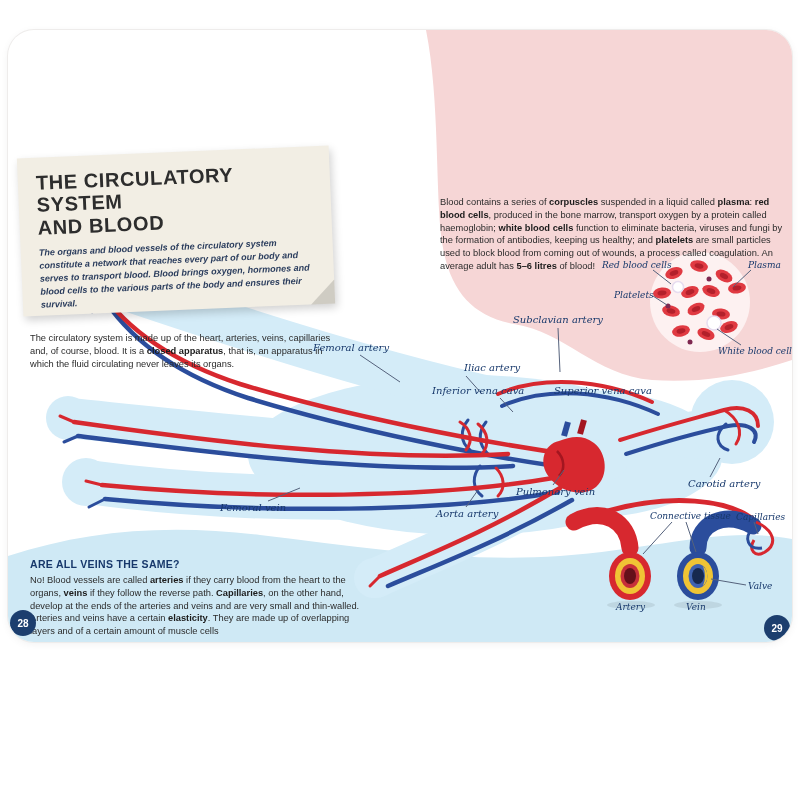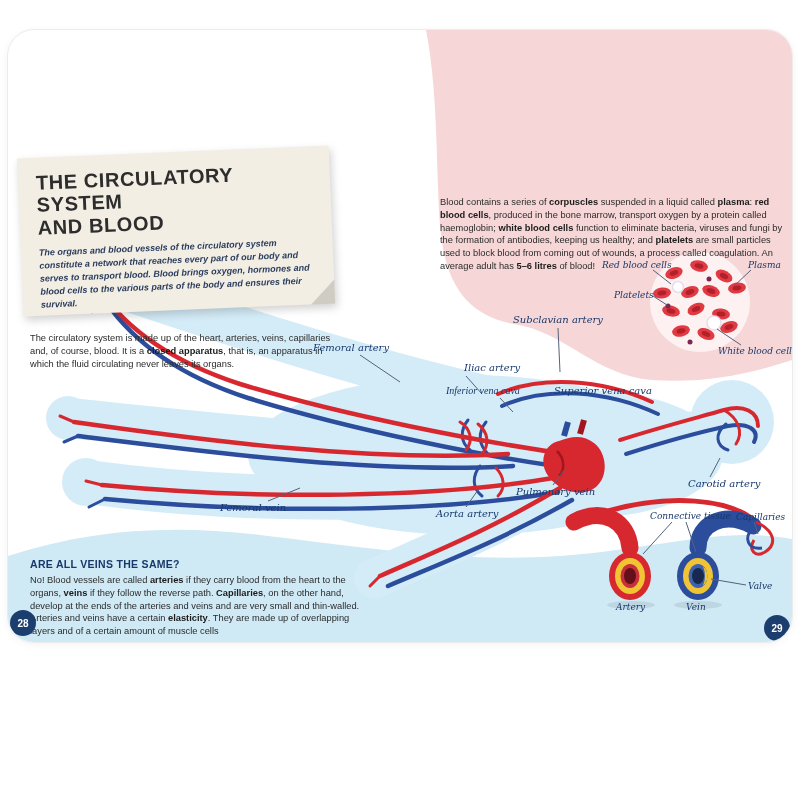--- a/index.html
+++ b/index.html
@@ -257,21 +257,21 @@
     <p class="bodytext" style="left:22px;top:302px;width:310px;"><span>The circulatory system is made up of the heart, arteries, veins, capillaries and, of course, blood. It is a </span><strong>closed apparatus</strong><span>, that is, an apparatus in which the fluid circulating never leaves its organs.</span></p>
 
     <p class="bodytext" style="left:432px;top:166px;width:348px;"><span>Blood contains a series of </span><strong>corpuscles</strong><span> suspended in a liquid called </span><strong>plasma</strong><span>: </span><strong>red blood cells</strong><span>, produced in the bone marrow, transport oxygen by a protein called haemoglobin; </span><strong>white blood cells</strong><span> function to eliminate bacteria, viruses and fungi by the formation of antibodies, keeping us healthy; and </span><strong>platelets</strong><span> are small particles used to block blood from coming out of wounds, a process called coagulation. An average adult has </span><strong>5–6 litres</strong><span> of blood!</span></p>
 
     <div class="h2" style="left:22px;top:528px;">ARE ALL VEINS THE SAME?</div>
     <p class="bodytext" style="left:22px;top:544px;width:332px;"><span>No! Blood vessels are called </span><strong>arteries</strong><span> if they carry blood from the heart to the organs, </span><strong>veins</strong><span> if they follow the reverse path. </span><strong>Capillaries</strong><span>, on the other hand, develop at the ends of the arteries and veins and are very small and thin-walled. Arteries and veins have a certain </span><strong>elasticity</strong><span>. They are made up of overlapping layers and of a certain amount of muscle cells</span></p>
 
     <div class="hand" style="left:305px;top:312px;">Femoral artery</div>
     <div class="hand" style="left:505px;top:284px;">Subclavian artery</div>
     <div class="hand" style="left:432px;top:332px;margin-left:24px;">Iliac artery</div>
-    <div class="hand" style="left:438px;top:355px;font-family:Liberation Serif, serif;">Inferior vena cava</div>
+    <div class="hand" style="left:424px;top:355px;">Inferior vena cava</div>
     <div class="hand" style="left:546px;top:355px;">Superior vena cava</div>
     <div class="hand" style="left:508px;top:456px;">Pulmonary vein</div>
     <div class="hand" style="left:428px;top:478px;">Aorta artery</div>
     <div class="hand" style="left:680px;top:448px;">Carotid artery</div>
     <div class="hand" style="left:212px;top:472px;">Femoral vein</div>
 
     <div class="hand sm" style="left:594px;top:230px;">Red blood cells</div>
     <div class="hand sm" style="left:740px;top:230px;">Plasma</div>
     <div class="hand sm" style="left:606px;top:260px;">Platelets</div>
     <div class="hand sm" style="left:710px;top:316px;">White blood cells</div>

